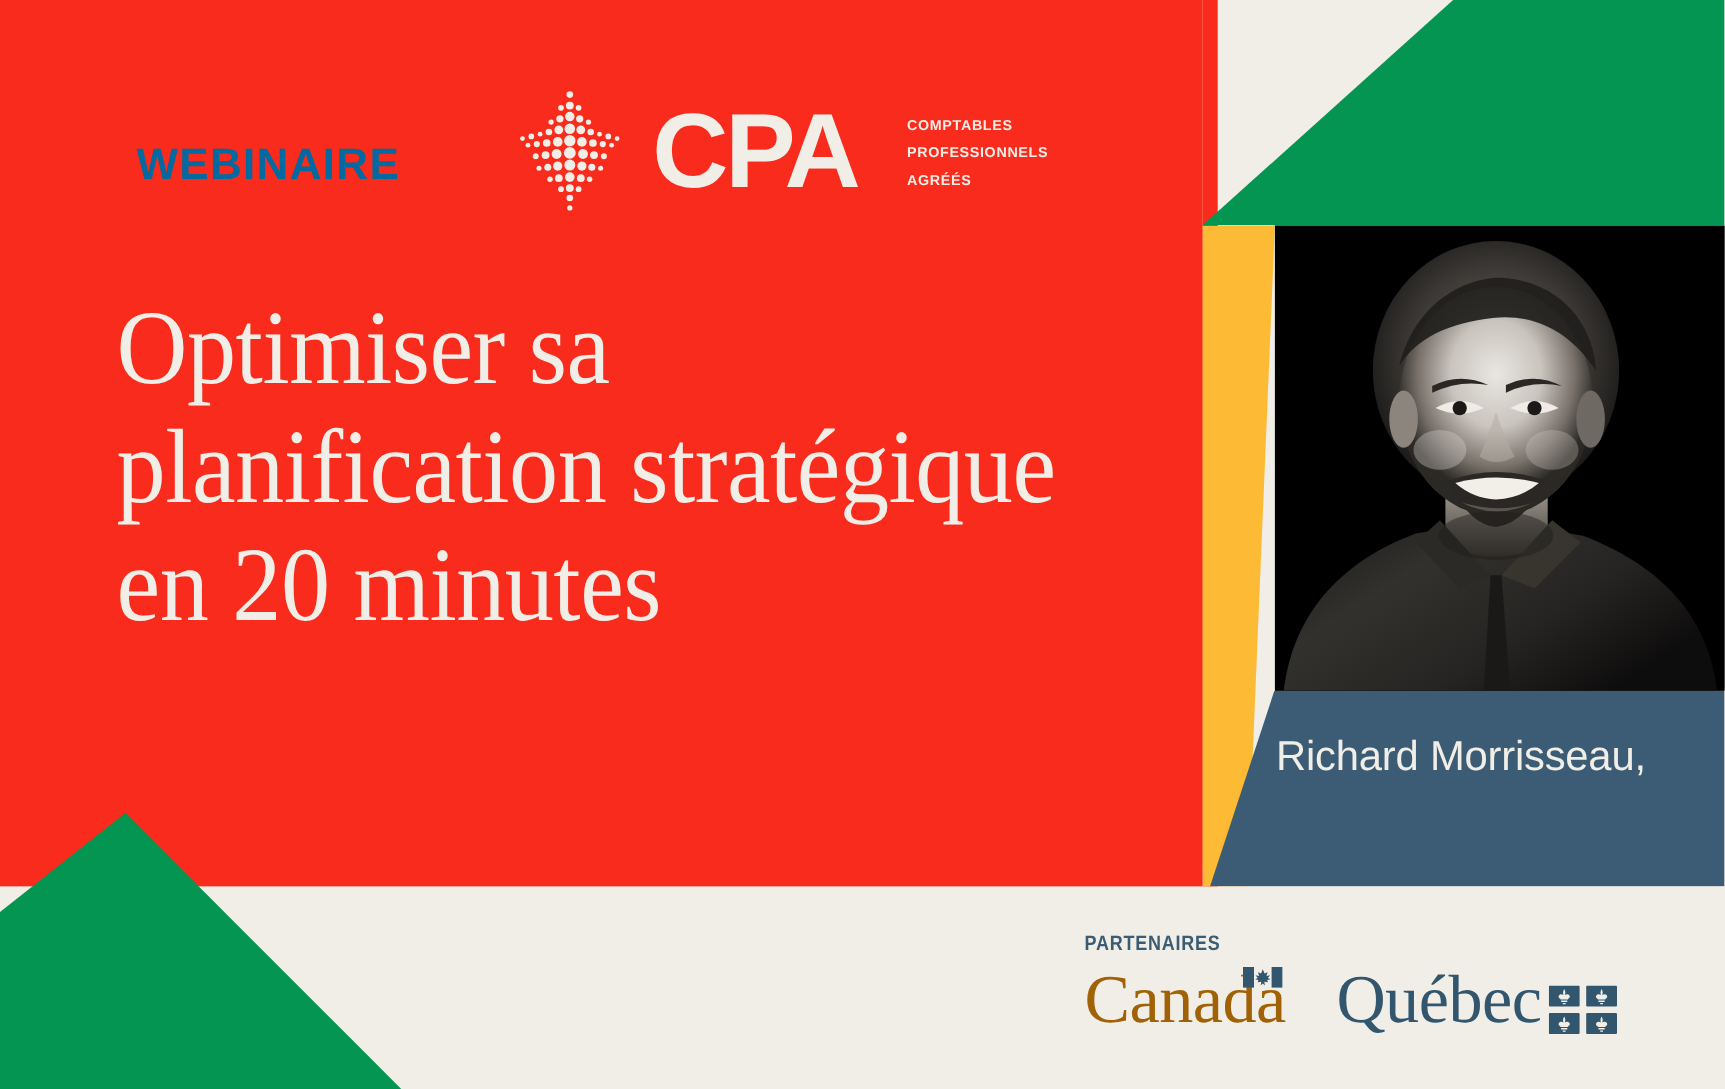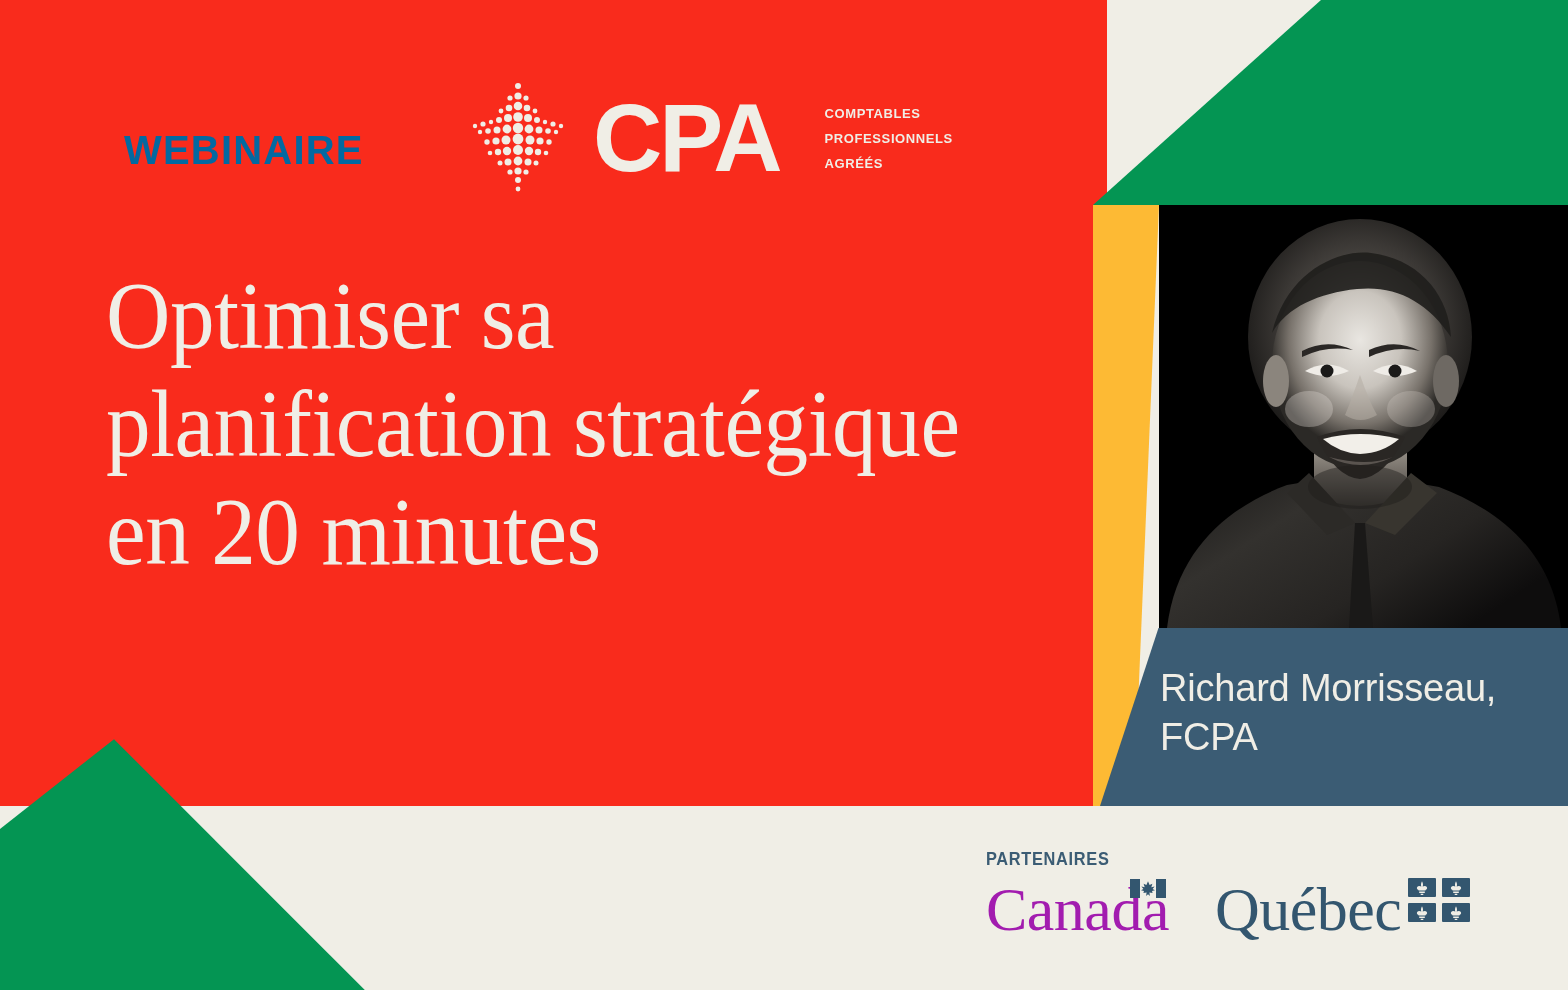--- a/index.html
+++ b/index.html
@@ -175,34 +175,34 @@
     margin-top: 8px;
     display: flex;
     align-items: flex-end;
     gap: 46px;
   }
   .canada-wordmark {
     position: relative;
     display: inline-block;
   }
   .canada-text {
-    color: #a21caf;
+    color: #a16207;
     font-family: "Liberation Serif", serif;
     font-size: 62px;
     line-height: 62px;
     letter-spacing: -0.5px;
   }
   .canada-flag {
     position: absolute;
     right: 3px; top: 1px;
     width: 36px; height: 19px;
   }
   .quebec-wordmark {
     display: flex;
-    align-items: flex-start;
+    align-items: flex-end;
     gap: 7px;
   }
   .quebec-text {
     color: #33566F;
     font-family: "Liberation Serif", serif;
     font-size: 62px;
     line-height: 62px;
     letter-spacing: -0.5px;
   }
   .quebec-flag { width: 62px; height: 44px; display: block; }
@@ -359,21 +359,20 @@
 
       <ellipse cx="201" cy="282" rx="52" ry="22" fill="#1f1d1b" opacity="0.45"></ellipse>
 
       <rect x="0" y="0" width="409" height="423" fill="none"></rect>
     </svg>
   </div>
 
   <div class="speaker-plate"></div>
   <div class="speaker-name">
     <div>Richard Morrisseau,</div>
-    <div>FCPA</div>
   </div>
 
   <div class="partners">
     <div class="partners-label">PARTENAIRES</div>
     <div class="partners-logos">
 
       <div class="canada-wordmark">
         <span class="canada-text">Canada</span>
         <svg class="canada-flag" viewBox="0 0 36 19" aria-hidden="true">
           <rect x="0" y="0" width="10" height="19" fill="#33566F"></rect>

